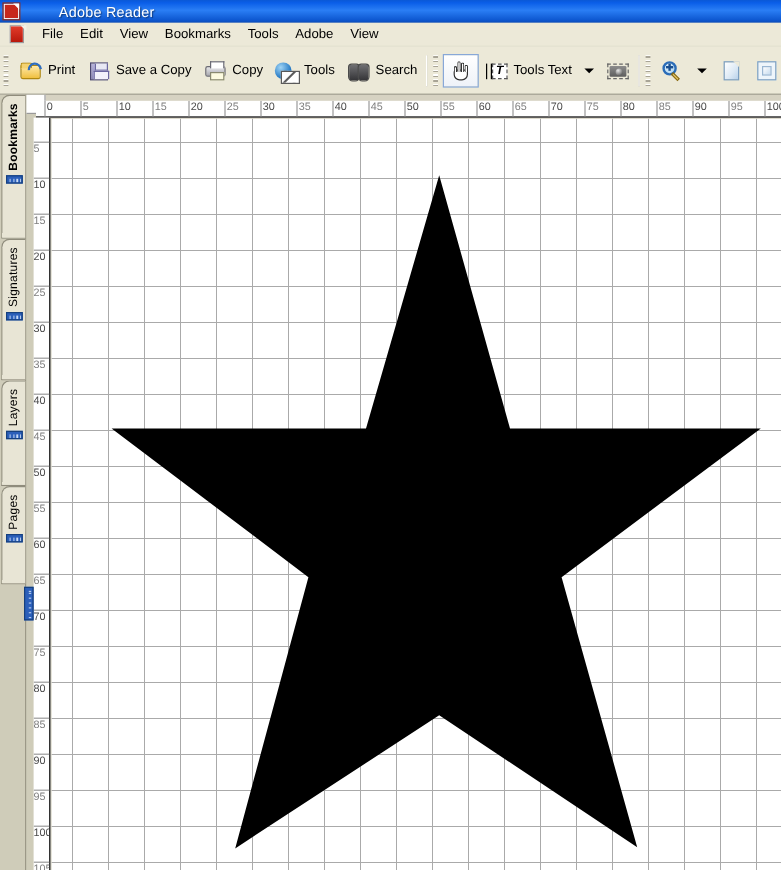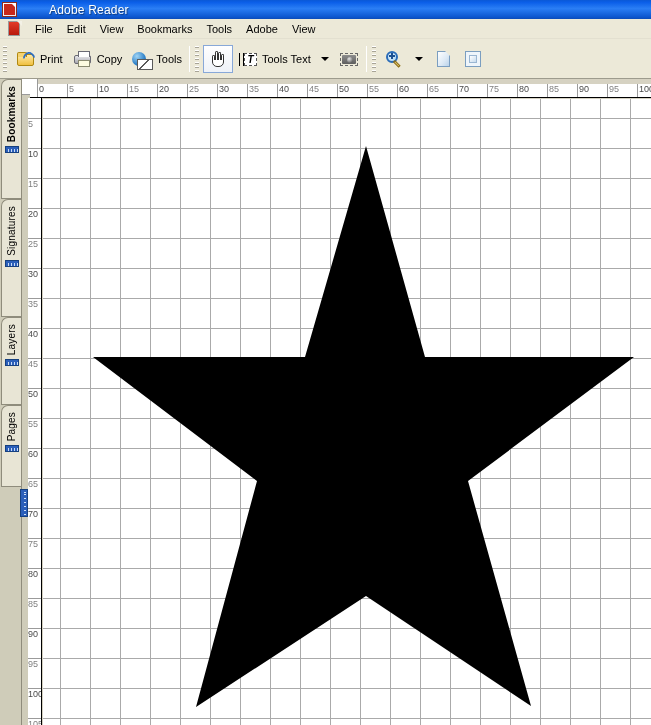--- a/index.html
+++ b/index.html
@@ -402,35 +402,47 @@
   <div class="toolbar">
     <div class="grip"></div>
 
     <div class="tbtn">
       <span class="ticon">
           <i class="ic-folder"></i>
         </span>
       <span class="lbl">Print</span>
     </div>
 
+    <div class="tbtn">
+      <span class="ticon">
+          <i class="ic-disk"></i>
+        </span>
+      <span class="lbl">Save a Copy</span>
+    </div>
 
     <div class="tbtn">
       <span class="ticon">
           <i class="ic-print"></i>
         </span>
       <span class="lbl">Copy</span>
     </div>
 
     <div class="tbtn">
       <span class="ticon">
           <i class="ic-email"></i>
         </span>
       <span class="lbl">Tools</span>
     </div>
 
+    <div class="tbtn">
+      <span class="ticon">
+          <i class="ic-search"></i>
+        </span>
+      <span class="lbl">Search</span>
+    </div>
 
     <div class="sep"></div>
     <div class="grip"></div>
 
     <div class="tbtn pressed">
       <span class="ticon">
         <i class="ic-hand">
             <i class="palm"></i>
             <i class="f f1"></i>
             <i class="f f2"></i>

